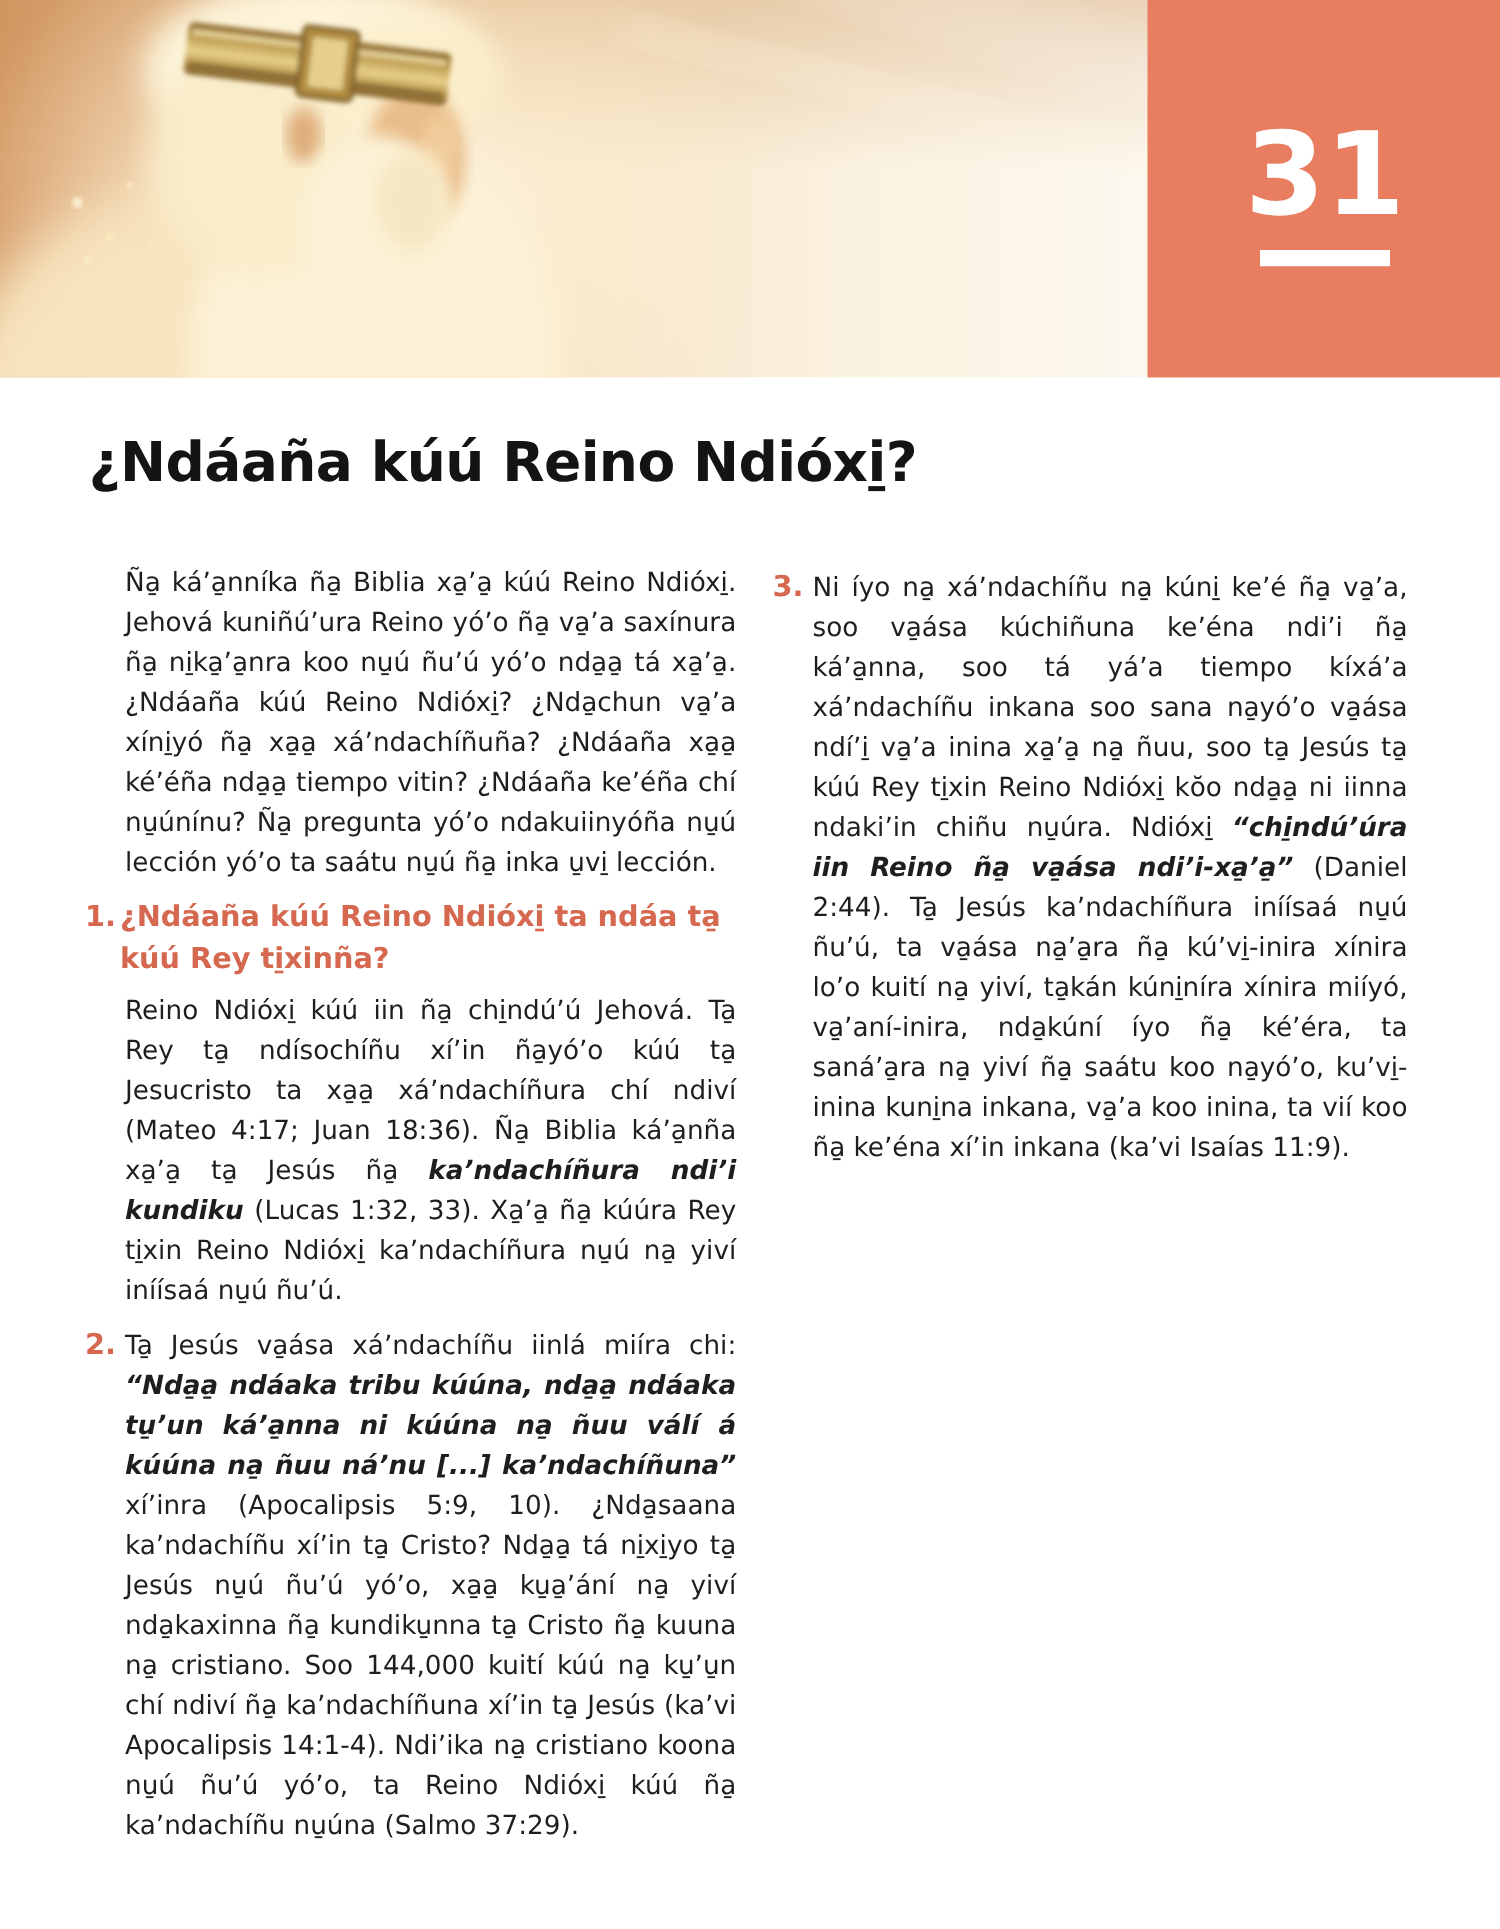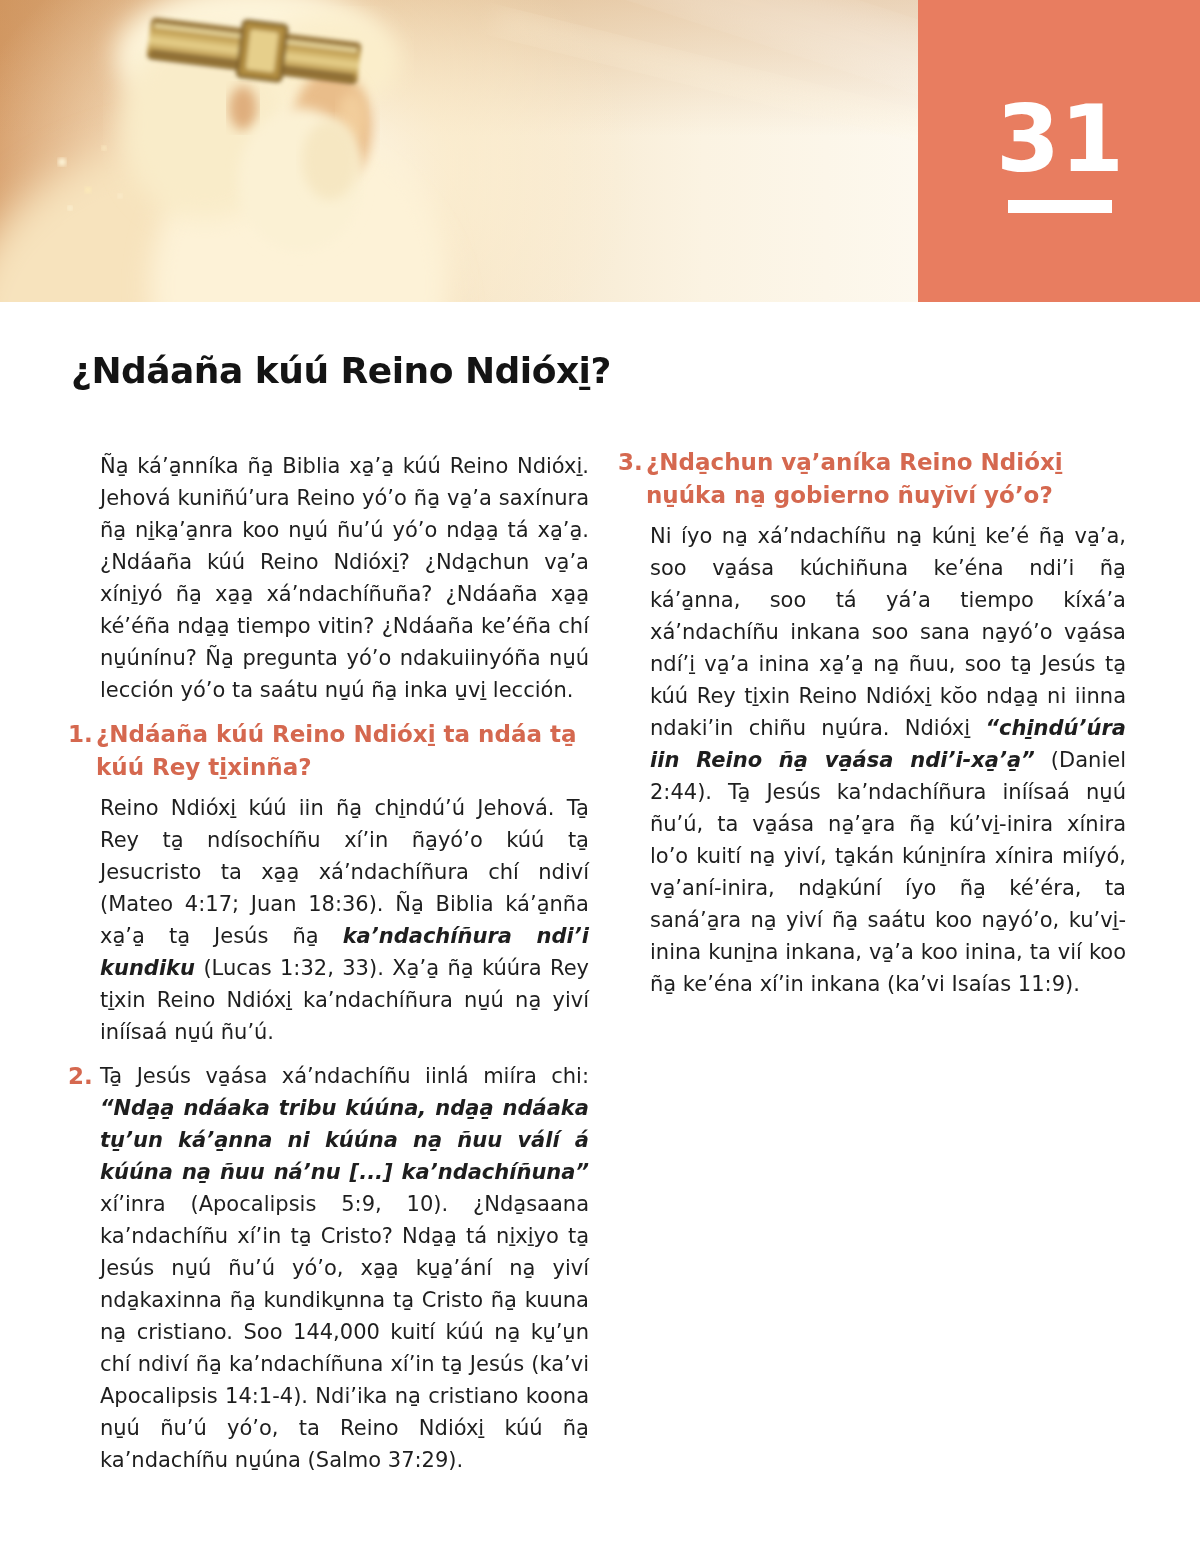--- a/index.html
+++ b/index.html
@@ -33,21 +33,21 @@
     font-size:92px;font-weight:700;line-height:1;
     color:var(--badge-text);
   }
   .lesson-underline{
     position:absolute;left:50%;top:200px;margin-left:-52px;
     width:104px;height:13px;background:var(--badge-text);
   }
   
   .page-title{
     position:absolute;left:71px;top:346px;margin:0;
-    font-size:36px;line-height:50px;font-weight:700;
+    font-size:44px;line-height:50px;font-weight:700;
     letter-spacing:-0.5px;
     color:var(--title-color);
   }
   
   .col{
     position:absolute;top:446px;
     font-size:21px;line-height:32px;
     color:var(--body-color);
     text-align:justify;
   }
@@ -174,19 +174,18 @@
         <span class="section-number">2.</span>
       </h2>
       <p class="body-par">Ta̱ Jesús va̱ása xá’ndachíñu iinlá miíra chi: <b>“Nda̱a̱ ndáaka tribu kúúna, nda̱a̱ ndáaka tu̱’un ká’a̱nna ni kúúna na̱ ñuu válí á kúúna na̱ ñuu ná’nu [...] ka’ndachíñuna”</b> xí’inra (Apocalipsis 5:9, 10). ¿Nda̱saana ka’ndachíñu xí’in ta̱ Cristo? Nda̱a̱ tá ni̱xi̱yo ta̱ Jesús nu̱ú ñu’ú yó’o, xa̱a̱ ku̱a̱’ání na̱ yiví nda̱kaxinna ña̱ kundiku̱nna ta̱ Cristo ña̱ kuuna na̱ cristiano. Soo 144,000 kuití kúú na̱ ku̱’u̱n chí ndiví ña̱ ka’ndachíñuna xí’in ta̱ Jesús (ka’vi Apocalipsis 14:1-4). Ndi’ika na̱ cristiano koona nu̱ú ñu’ú yó’o, ta Reino Ndióxi̱ kúú ña̱ ka’ndachíñu nu̱úna (Salmo 37:29).</p>
     </div>
   </div>
 
   <div class="col col-right">
     <div class="section">
       <h2 class="section-title">
         <span class="section-number">3.</span>
-        <span>¿Nda̱chun va̱’aníka Reino Ndióxi̱ nu̱úka na̱ gobierno ñuyĭví yó’o?</span>
       </h2>
       <p class="body-par">Ni íyo na̱ xá’ndachíñu na̱ kúni̱ ke’é ña̱ va̱’a, soo va̱ása kúchiñuna ke’éna ndi’i ña̱ ká’a̱nna, soo tá yá’a tiempo kíxá’a xá’ndachíñu inkana soo sana na̱yó’o va̱ása ndí’i̱ va̱’a inina xa̱’a̱ na̱ ñuu, soo ta̱ Jesús ta̱ kúú Rey ti̱xin Reino Ndióxi̱ kŏo nda̱a̱ ni iinna ndaki’in chiñu nu̱úra. Ndióxi̱ <b>“chi̱ndú’úra iin Reino ña̱ va̱ása ndi’i-xa̱’a̱”</b> (Daniel 2:44). Ta̱ Jesús ka’ndachíñura iníísaá nu̱ú ñu’ú, ta va̱ása na̱’a̱ra ña̱ kú’vi̱-inira xínira lo’o kuití na̱ yiví, ta̱kán kúni̱níra xínira miíyó, va̱’aní-inira, nda̱kúní íyo ña̱ ké’éra, ta saná’a̱ra na̱ yiví ña̱ saátu koo na̱yó’o, ku’vi̱-inina kuni̱na inkana, va̱’a koo inina, ta vií koo ña̱ ke’éna xí’in inkana (ka’vi Isaías 11:9).</p>
     </div>
   </div>
 
 </div>
 
 </body></html>

